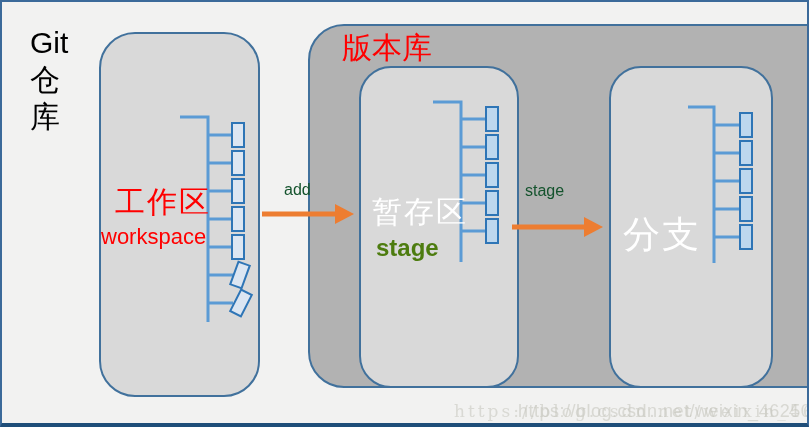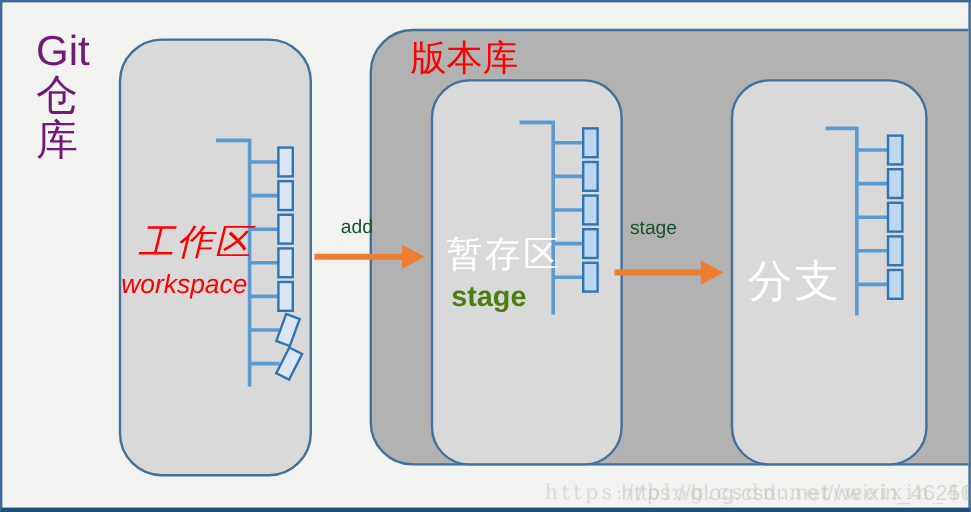--- a/index.html
+++ b/index.html
@@ -10,32 +10,32 @@
     position: relative;
     width: 809px; height: 427px;
     background: #f2f2f1;
     border: 2px solid #3c6a9a;
     border-bottom: 4px solid #1f4e79;
     overflow: hidden;
   }
 
   .git-repo-label {
     position: absolute; left: 28px; top: 22px;
-    color: #701a75;
-    font-size: 35px; line-height: 37px;
+    color: #000000;
+    font-size: 30px; line-height: 37px;
     white-space: pre-line;
   }
 
   .box {
     position: absolute;
     background: #d9d9d9;
     border: 2px solid #41719c;
     border-radius: 36px;
   }
-  .workspace-box { left: 97px; top: 30px; width: 161px; height: 365px; font-style: italic; }
+  .workspace-box { left: 97px; top: 30px; width: 161px; height: 365px; }
   .repo-box     { left: 306px; top: 22px; width: 556px; height: 364px; background: #b2b2b2; }
   .stage-box    { position: absolute; left: 49px;  top: 40px; width: 160px; height: 322px; border-radius: 32px; }
   .branch-box   { position: absolute; left: 299px; top: 40px; width: 164px; height: 322px; border-radius: 32px; text-align: center; }
 
   .repo-title {
     position: absolute; left: 32px; top: 2px;
     color: #ff0000; font-size: 30px;
   }
 
   .zh-label { position: absolute; font-size: 30px; letter-spacing: 2px; }

